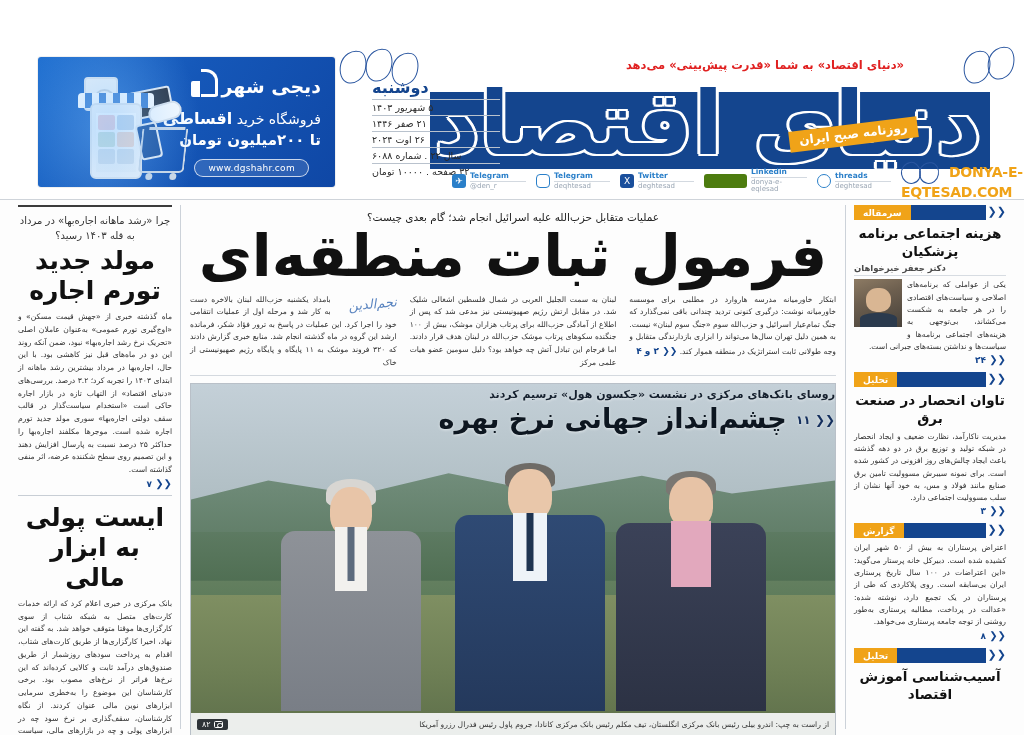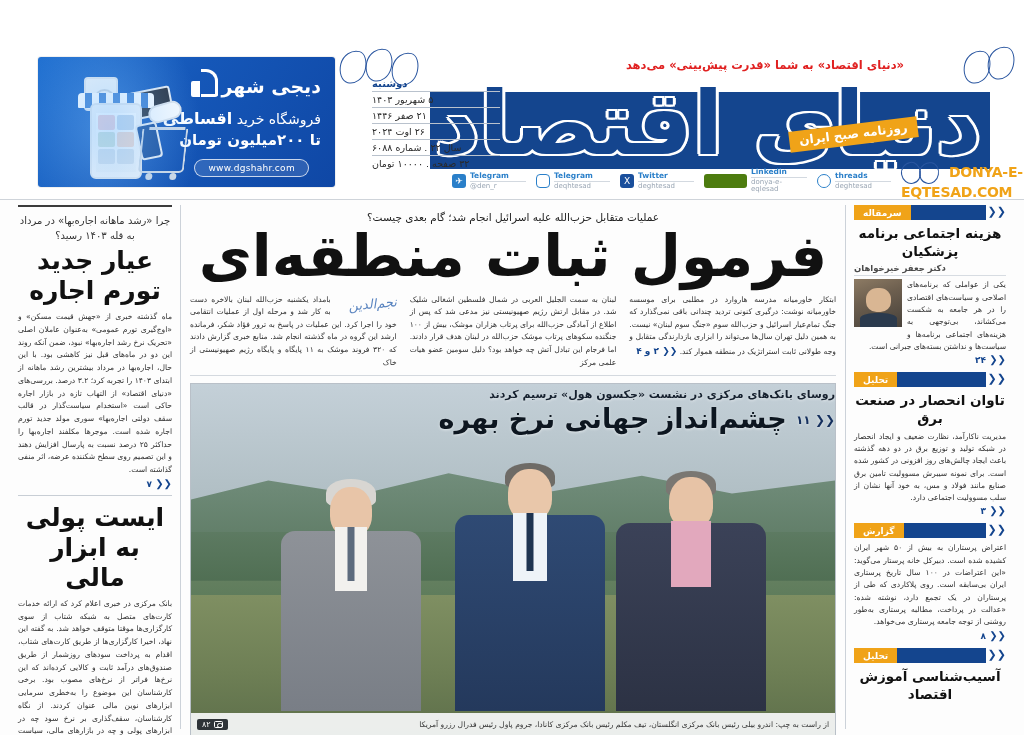--- a/index.html
+++ b/index.html
@@ -199,21 +199,21 @@
   }
 
   
   .date-block {
     position: absolute; left: 372px; top: 78px;
     width: 128px;
     direction: rtl;
     text-align: left;
   }
   .date-block .dow {
-    color: #14458e; font-size: 10px; font-weight: bold;
+    color: #14458e; font-size: 16px; font-weight: bold;
     padding: 0 3px 2px 0; text-align: left;
   }
   .date-block .drow {
     border-top: 1px solid #b9c2cd;
     font-size: 9.5px; color: #2a2a2a;
     padding: 2px 3px 2px 0;
     text-align: left;
     white-space: nowrap;
   }
 
@@ -646,21 +646,21 @@
             <span>۸۲</span>
           </span>
         </div>
       </div>
     </div>
 
     <div class="col-left">
 
       <div>
         <div class="lead-kicker">چرا «رشد ماهانه اجاره‌بها» در مرداد به قله ۱۴۰۳ رسید؟</div>
-        <div class="left-title">عیار جدید تورم اجاره</div>
+        <div class="left-title">مولد جدید تورم اجاره</div>
         <div class="left-body">ماه گذشته خبری از «جهش قیمت مسکن» و «اوج‌گیری تورم عمومی» به‌عنوان عاملان اصلی «تحریک نرخ رشد اجاره‌بها» نبود، ضمن آنکه روند این دو در ماه‌های قبل نیز کاهشی بود. با این حال، اجاره‌بها در مرداد بیشترین رشد ماهانه از ابتدای ۱۴۰۳ را تجربه کرد؛ ۳.۲ درصد. بررسی‌های «دنیای اقتصاد» از التهاب تازه در بازار اجاره حاکی است «استخدام سیاست‌گذار در قالب سقف دولتی اجاره‌بها» سوری مولد جدید تورم اجاره شده است. موجرها مکلفند اجاره‌بها را حداکثر ۲۵ درصد نسبت به پارسال افزایش دهند و این تصمیم روی سطح شکننده عرضه، اثر منفی گذاشته است.</div>
         <div class="pg-ref">
           <span class="ch">❮❮</span>
           <span>۷</span>
         </div>
       </div>
 
       <div class="divider-rule"></div>
 
       <div>

